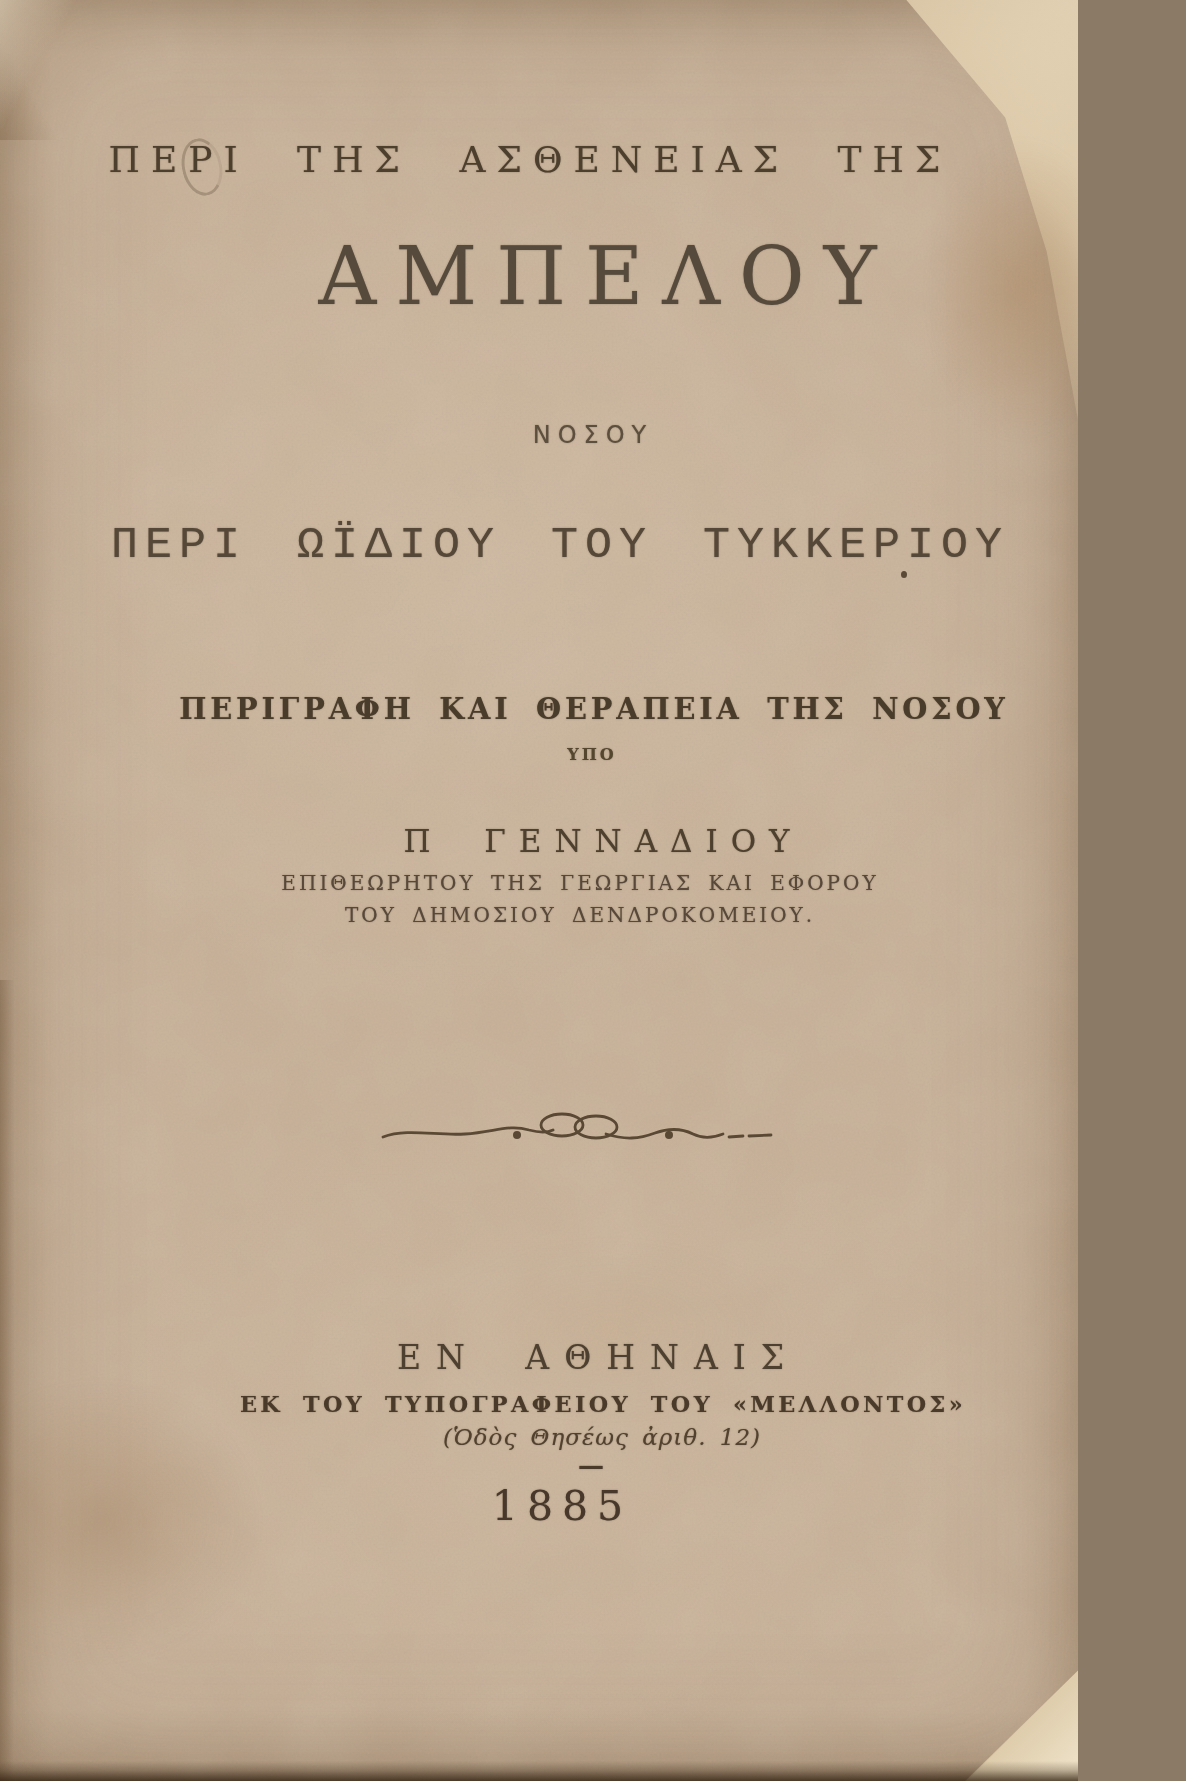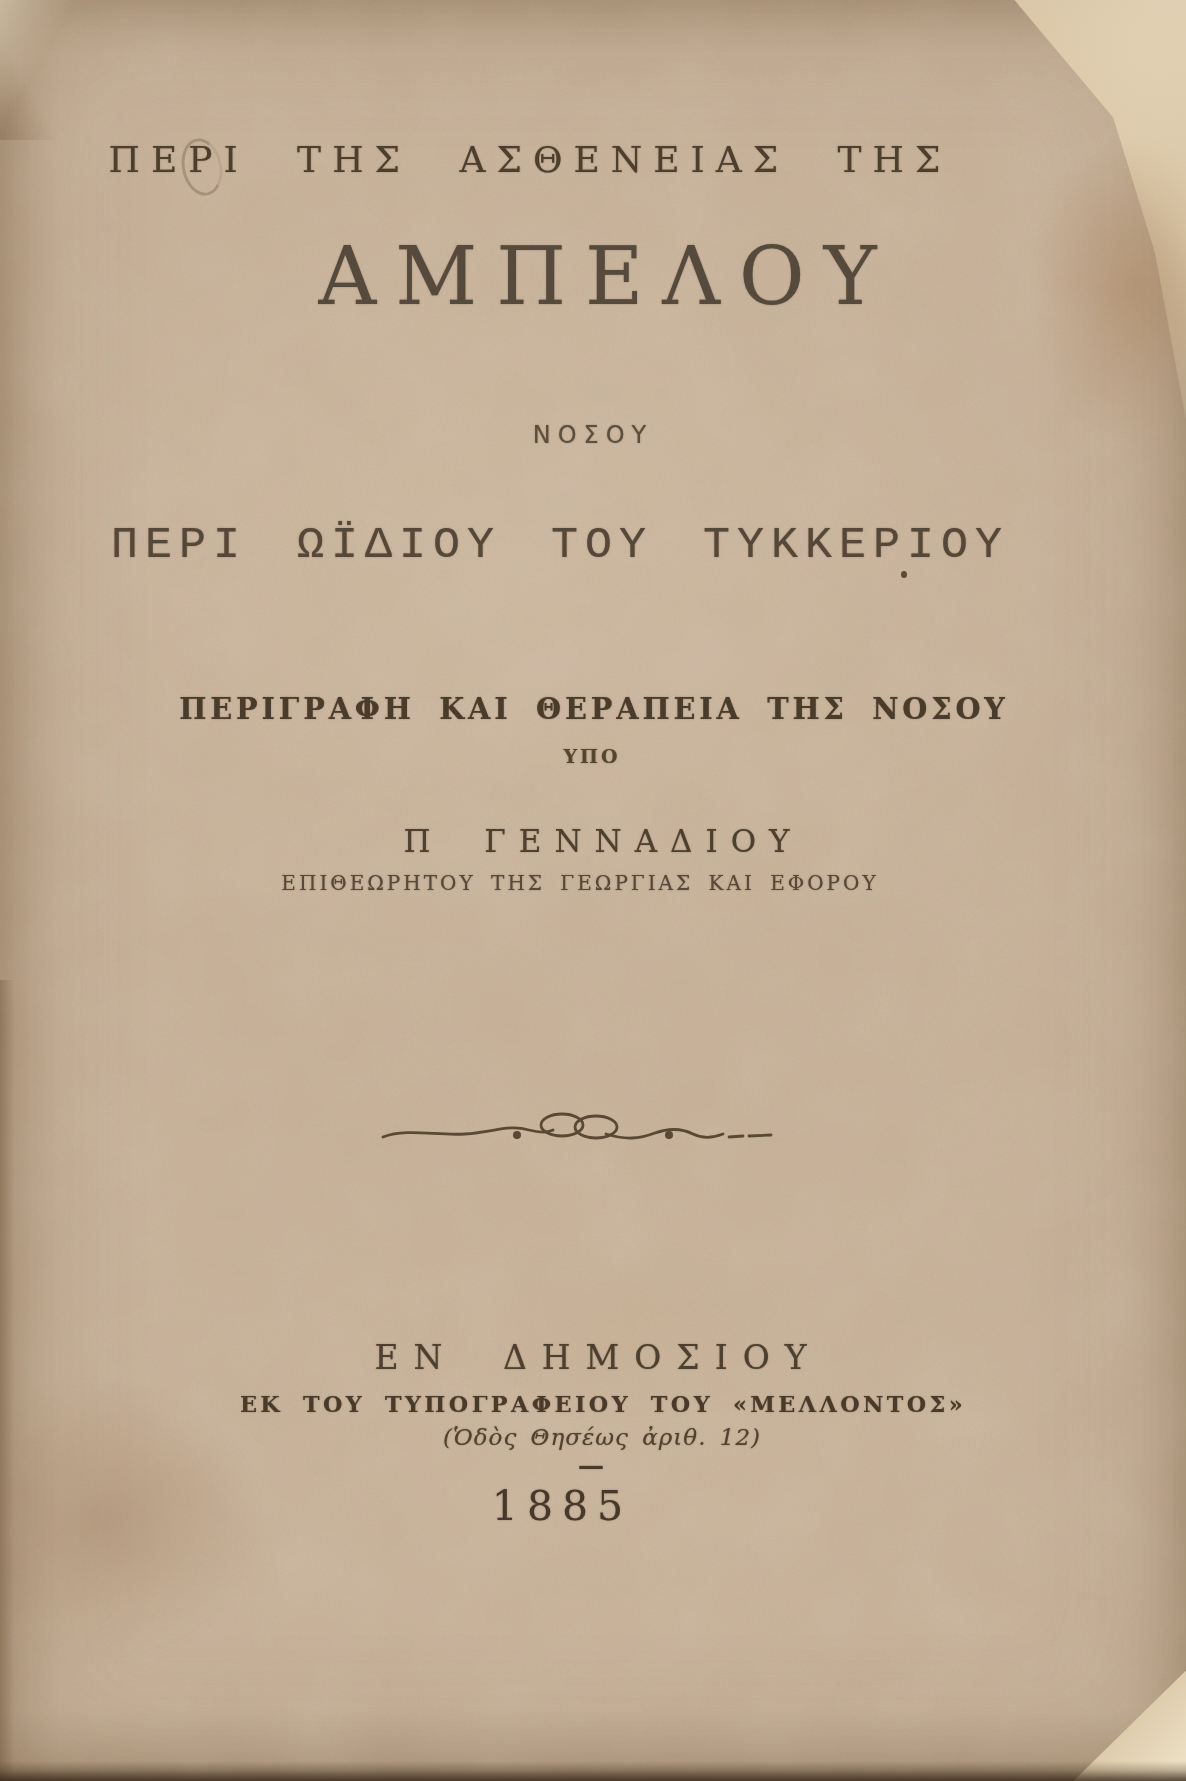--- a/index.html
+++ b/index.html
@@ -1,17 +1,17 @@
 <!DOCTYPE html>
 <html><head>
 <meta charset="utf-8">
 <style>
   html,body{margin:0;padding:0;background:#8a7a66;}
   body{width:1186px;height:1781px;overflow:hidden;font-family:"DejaVu Serif",serif;}
-  .page{position:relative;width:1186px;height:1781px;overflow:hidden;
+  .page{position:relative;width:1078px;height:1781px;overflow:hidden;
     background:
       radial-gradient(ellipse 900px 700px at 45% 32%, rgba(255,246,228,0.10), rgba(255,246,228,0) 65%),
       radial-gradient(ellipse 700px 500px at 50% 80%, rgba(255,240,215,0.06), rgba(255,240,215,0) 70%),
       linear-gradient(90deg, rgba(125,98,70,0.20) 0, rgba(125,98,70,0) 5%, rgba(125,98,70,0) 95%, rgba(125,98,70,0.12) 100%),
       linear-gradient(0deg, rgba(100,72,45,0.18) 0, rgba(100,72,45,0) 4%),
       linear-gradient(180deg, rgba(110,85,58,0.14) 0, rgba(110,85,58,0) 3%),
       #c7b199;
     box-shadow: inset 0 0 140px rgba(108,82,52,0.30), inset 0 0 30px rgba(108,82,52,0.18);}
   .grain{position:absolute;inset:0;width:100%;height:100%;pointer-events:none;}
   .grain.fine{mix-blend-mode:multiply;opacity:.28;}
@@ -44,21 +44,21 @@
   .ink-dot{position:absolute;left:901px;top:571px;width:6px;height:7px;border-radius:50%;background:rgba(72,56,36,0.85);}
 
   
   .line{position:absolute;white-space:nowrap;line-height:1;transform:translateX(-50%);
     text-shadow:0 0 1.4px rgba(70,54,34,0.55);}
   .l-header {top:142px;left:530px;font-size:36px;letter-spacing:11px;word-spacing:26px;color:#4d3f2d;}
   .l-title  {top:237px;left:607px;font-size:80px;letter-spacing:19px;color:#564a3c;}
   .l-htoi   {top:423px;left:593px;font-family:"DejaVu Sans",sans-serif;font-size:24px;letter-spacing:7px;color:#5d4f3e;}
   .l-sub    {top:523px;left:560px;font-size:45px;letter-spacing:7px;word-spacing:16px;color:#564838;font-family:Liberation Mono, monospace;}
   .l-tag    {top:694px;left:594px;font-size:30px;font-weight:bold;letter-spacing:4px;word-spacing:11px;color:#4a3c2b;transform:translateX(-50%) scaleX(.96);}
-  .l-ypo    {top:747px;left:592px;font-size:19px;font-weight:bold;letter-spacing:3px;color:#55462f;}
+  .l-ypo    {top:747px;left:592px;font-size:16px;font-weight:bold;letter-spacing:3px;color:#55462f;}
   .l-author {top:826px;left:603px;font-size:31px;letter-spacing:13px;word-spacing:18px;color:#4e402e;}
   .l-at1    {top:873px;left:580px;font-size:20px;letter-spacing:3px;word-spacing:6px;color:#57483a;}
   .l-at2    {top:905px;left:580px;font-size:20px;letter-spacing:3px;word-spacing:6px;color:#57483a;}
   .l-place  {top:1341px;left:598px;font-size:33px;letter-spacing:15px;word-spacing:20px;color:#4d4030;}
   .l-printer{top:1392px;left:603px;font-size:23px;font-weight:bold;letter-spacing:3.5px;word-spacing:9px;color:#4a3a2a;transform:translateX(-50%) scaleX(.97);}
   .l-addr   {top:1426px;left:602px;font-size:23px;font-style:italic;letter-spacing:1px;word-spacing:5px;color:#51412e;}
   .l-dash   {top:1452px;left:591px;font-size:26px;font-weight:bold;color:#4a3a2a;}
   .l-year   {top:1486px;left:562px;font-size:41px;letter-spacing:9px;color:#47382b;}
 
   .flourish{position:absolute;top:1110px;left:577px;transform:translateX(-50%);pointer-events:none;}
@@ -101,35 +101,36 @@
   <div class="ink-dot"></div>
 
   <div class="line l-header">ΠΕΡΙ ΤΗΣ ΑΣΘΕΝΕΙΑΣ ΤΗΣ</div>
   <div class="line l-title">ΑΜΠΕΛΟΥ</div>
   <div class="line l-htoi">ΝΟΣΟΥ</div>
   <div class="line l-sub">ΠΕΡΙ ΩΪΔΙΟΥ ΤΟΥ ΤΥΚΚΕΡΙΟΥ</div>
   <div class="line l-tag">ΠΕΡΙΓΡΑΦΗ ΚΑΙ ΘΕΡΑΠΕΙΑ ΤΗΣ ΝΟΣΟΥ</div>
   <div class="line l-ypo">ΥΠΟ</div>
   <div class="line l-author">Π ΓΕΝΝΑΔΙΟΥ</div>
   <div class="line l-at1">ΕΠΙΘΕΩΡΗΤΟΥ ΤΗΣ ΓΕΩΡΓΙΑΣ ΚΑΙ ΕΦΟΡΟΥ</div>
+  <div class="line l-at2">ΤΟΥ ΔΗΜΟΣΙΟΥ ΔΕΝΔΡΟΚΟΜΕΙΟΥ.</div>
 
   <svg class="flourish" width="400" height="46" viewBox="0 0 400 46" xmlns="http://www.w3.org/2000/svg">
     <g fill="none" stroke="#4b3a26" stroke-width="2.8" stroke-linecap="round" opacity="0.88">
       <path d="M6 27 C 30 18, 60 26, 88 24 C 118 22, 132 14, 152 20 C 163 23, 170 23, 176 20"></path>
       <ellipse cx="185" cy="15" rx="21" ry="11"></ellipse>
       <ellipse cx="219" cy="17" rx="21" ry="11"></ellipse>
       <path d="M229 24 C 248 30, 262 29, 278 23 C 292 18, 304 18, 316 24 C 326 29, 336 28, 346 24"></path>
       <path d="M352 27 L 366 26"></path>
       <path d="M372 26 L 394 25"></path>
     </g>
     <g fill="#4b3a26" opacity="0.88">
       <circle cx="140" cy="25" r="4"></circle>
       <circle cx="292" cy="25" r="4"></circle>
     </g>
   </svg>
 
-  <div class="line l-place">ΕΝ ΔΗΜΟΣΙΟΥ</div>
+  <div class="line l-place">ΕΝ ΑΘΗΝΑΙΣ</div>
   <div class="line l-printer">ΕΚ ΤΟΥ ΤΥΠΟΓΡΑΦΕΙΟΥ ΤΟΥ «ΜΕΛΛΟΝΤΟΣ»</div>
   <div class="line l-addr">(Ὁδὸς Θησέως ἀριθ. 12)</div>
   <div class="line l-dash">—</div>
   <div class="line l-year">1885</div>
 
 </div>
 
 </body></html>

